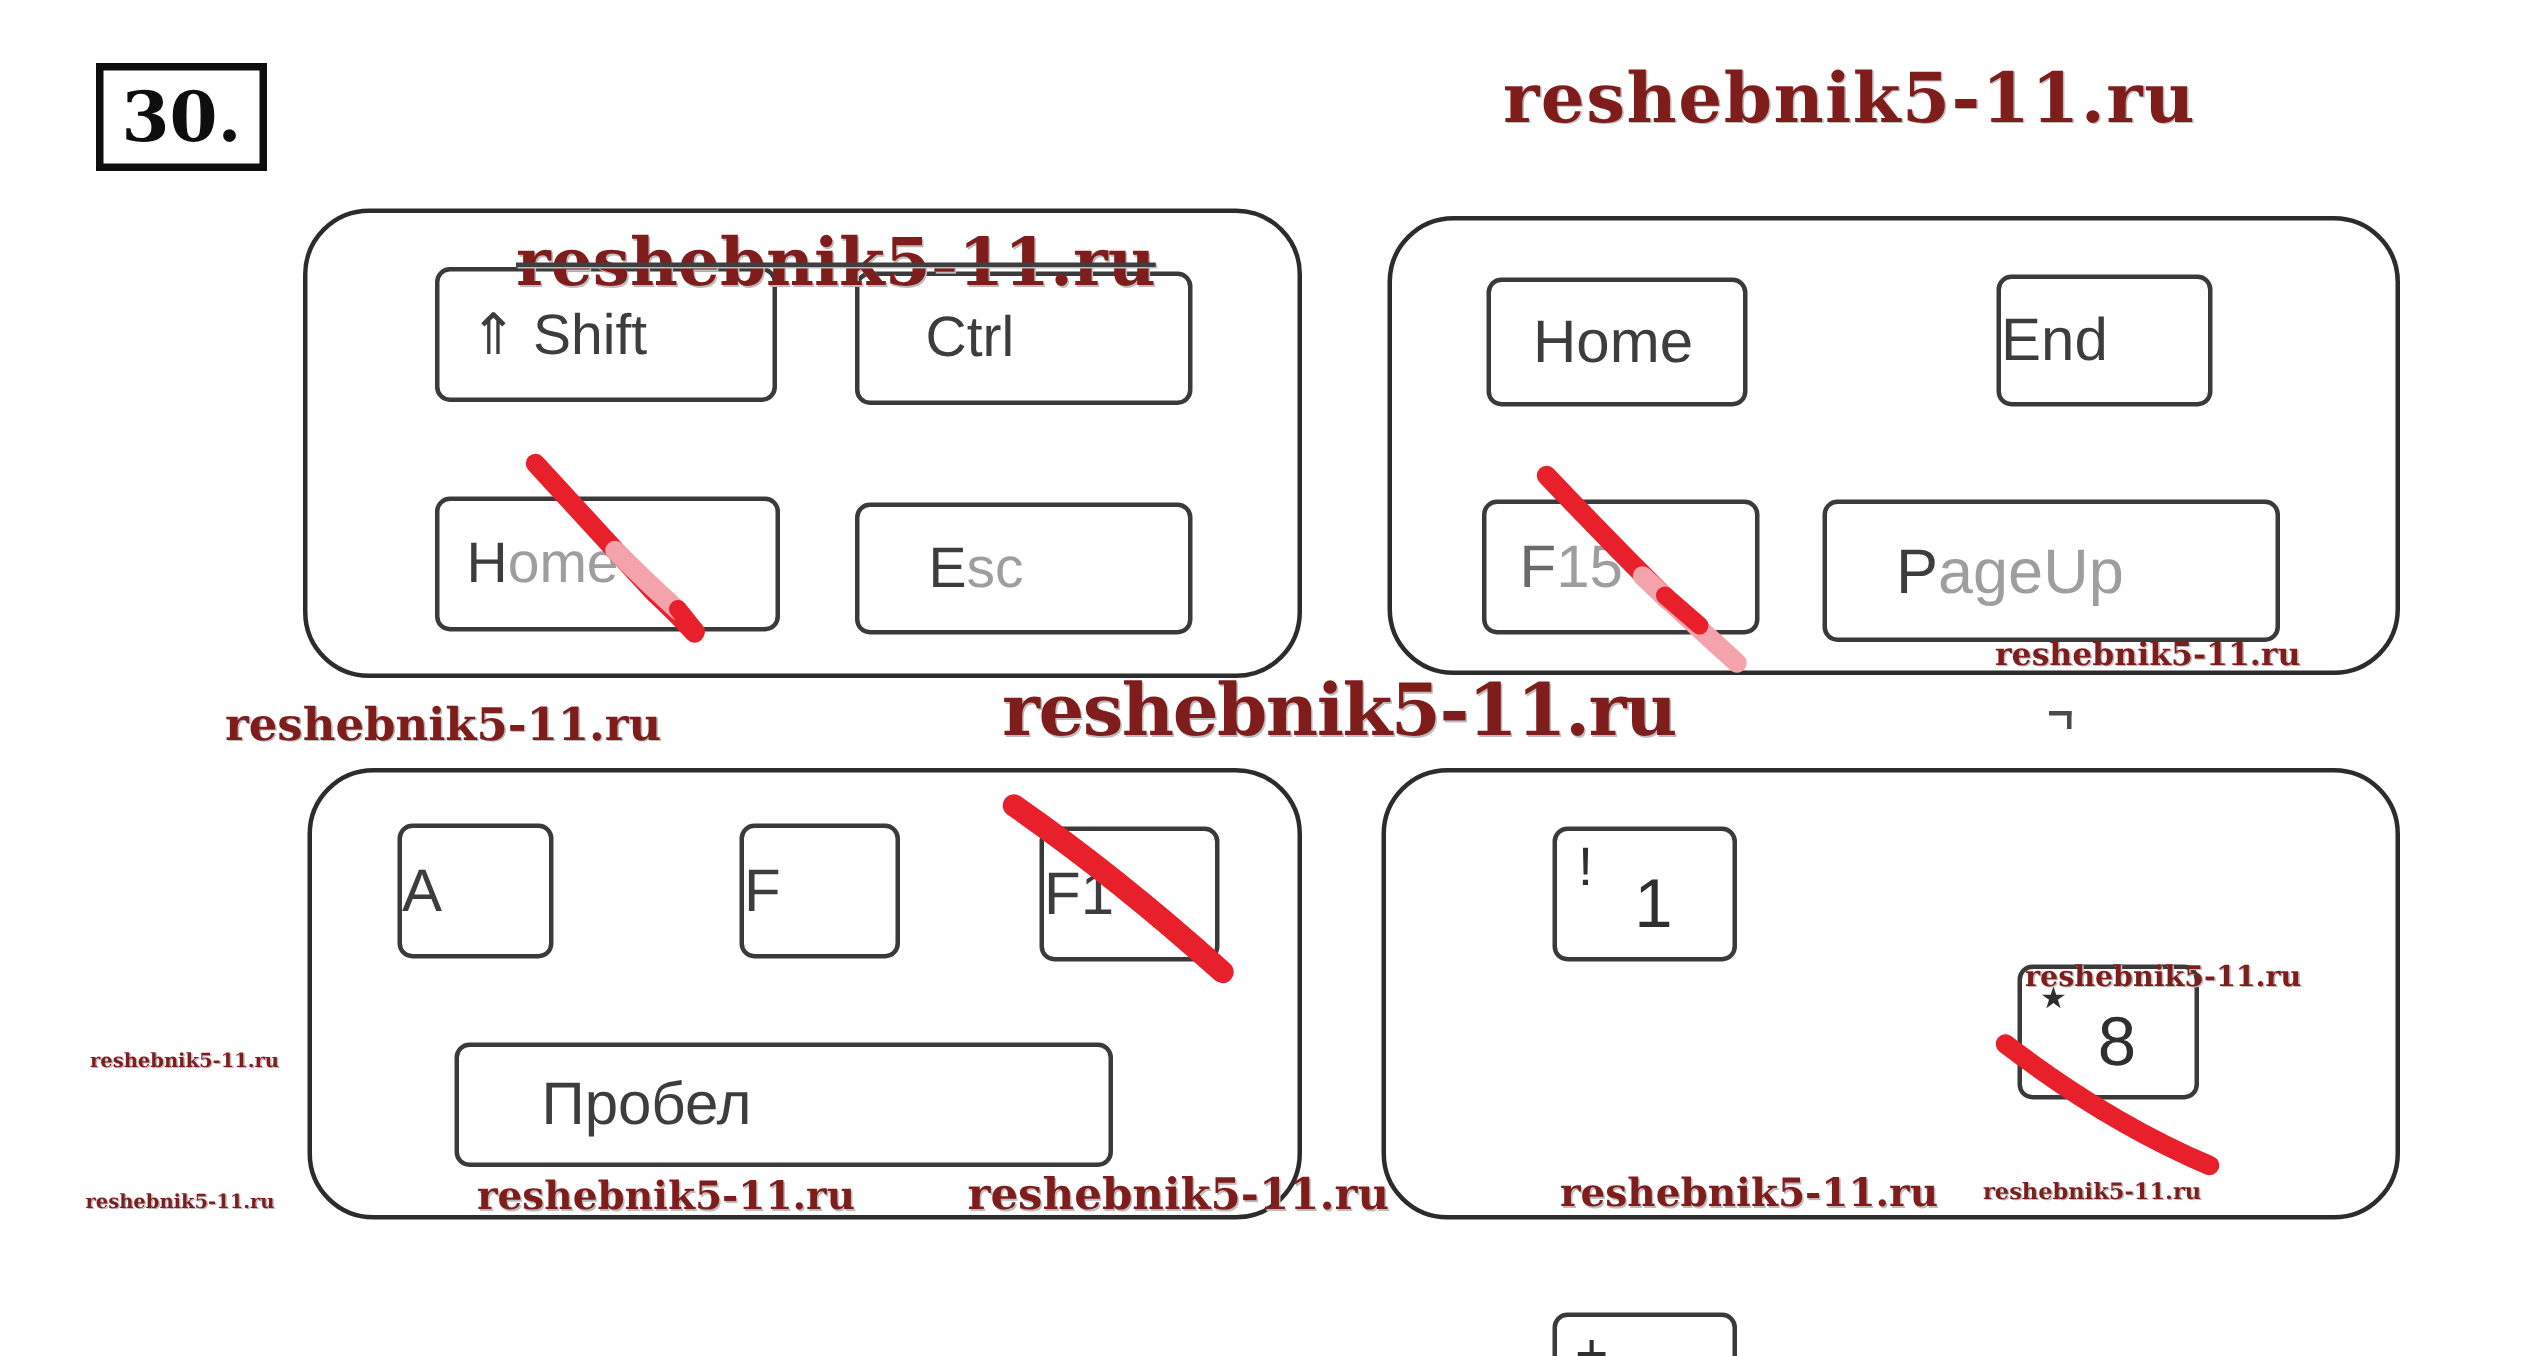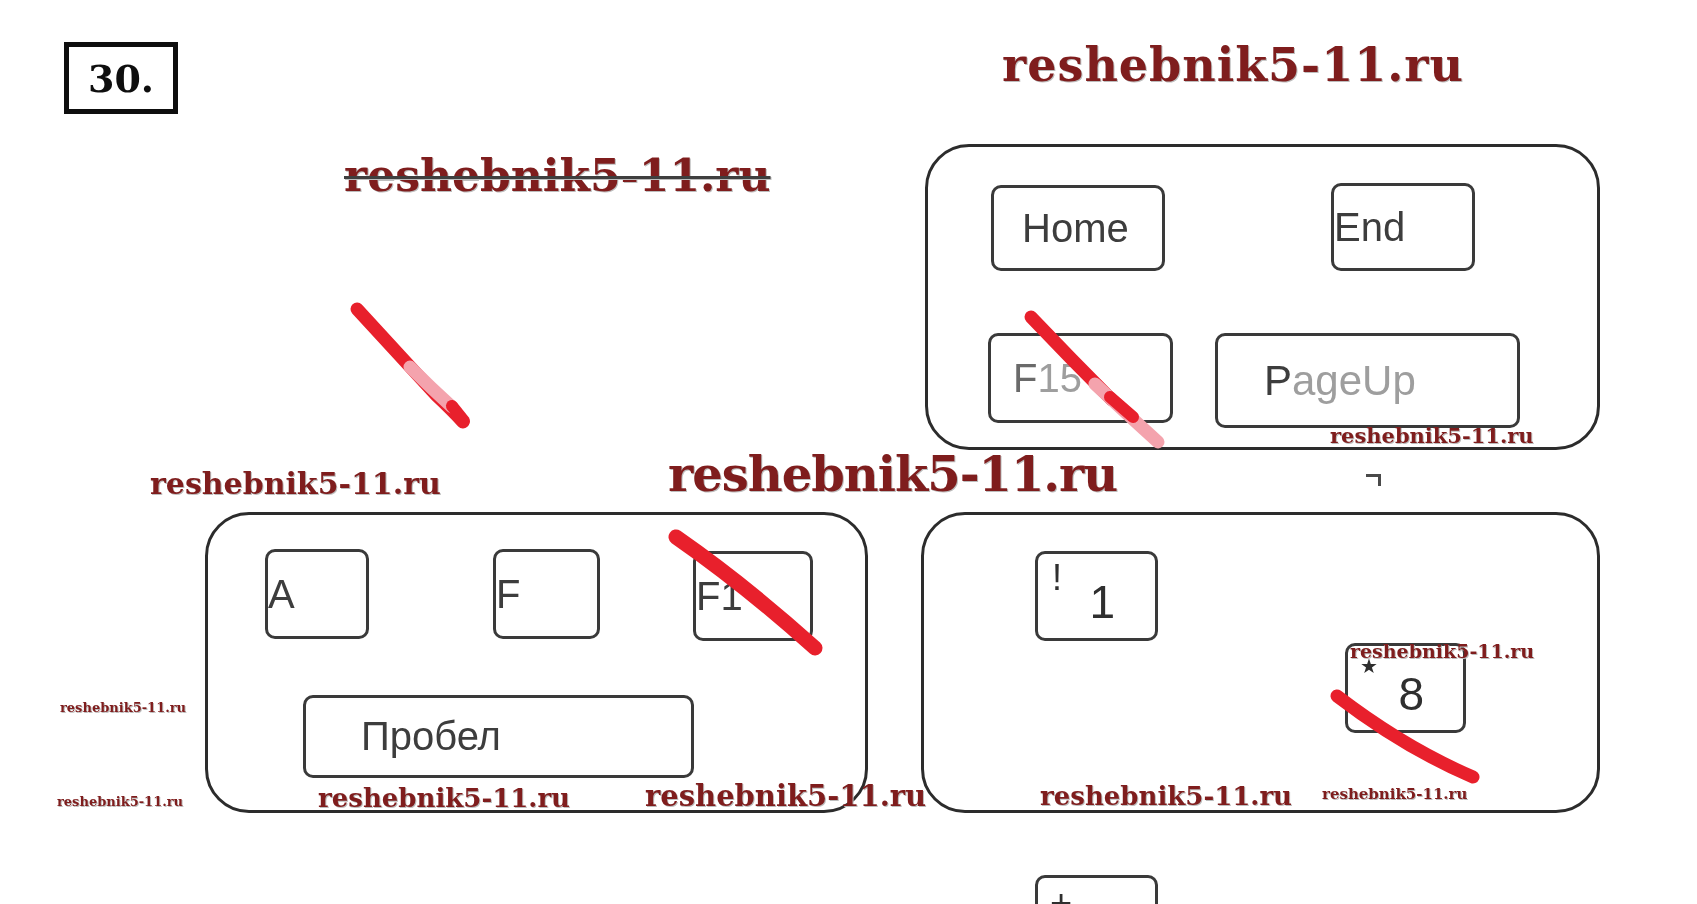--- a/index.html
+++ b/index.html
@@ -2,21 +2,21 @@
 <html><head>
 <meta charset="utf-8">
 <style>
   html,body{margin:0;padding:0;background:#ffffff;}
   .page{position:relative;width:1697px;height:904px;background:#ffffff;overflow:hidden;
         font-family:"Liberation Sans",sans-serif;}
 
   
   .problem-box{position:absolute;left:64px;top:42px;width:104px;height:62px;
     border:5px solid #0e0e0e;display:flex;align-items:center;justify-content:center;
-    font-family:"DejaVu Serif",serif;font-weight:bold;font-size:38px;color:#0e0e0e;}
+    font-family:"DejaVu Serif",serif;font-weight:bold;font-size:46px;color:#0e0e0e;}
 
   
   .panel{position:absolute;border:3px solid #2c2c2c;border-radius:44px;box-sizing:border-box;background:#fff;}
   .panel-tl{left:202px;top:139px;width:666px;height:313px;}
   .panel-tr{left:925px;top:144px;width:675px;height:306px;}
   .panel-bl{left:205px;top:512px;width:663px;height:301px;}
   .panel-br{left:921px;top:512px;width:679px;height:301px;}
 
   
   .key{position:absolute;display:flex;align-items:center;box-sizing:border-box;
@@ -57,20 +57,38 @@
 </style>
 </head>
 <body>
 
 <div class="page">
 
   <div class="problem-box">
     <span>30.</span>
   </div>
 
+  <div class="panel panel-tl">
+    <div class="key" style="left:85px;top:36px;width:228px;height:90px;padding-left:20px;">
+      <span>⇑ Shift</span>
+        <span class="tail"></span>
+    </div>
+    <div class="key" style="left:365px;top:39px;width:225px;height:89px;padding-left:44px;">
+      <span>Ctrl</span>
+        <span class="tail"></span>
+    </div>
+    <div class="key" style="left:85px;top:189px;width:230px;height:90px;padding-left:18px;">
+      <span>H</span>
+        <span class="tail">ome</span>
+    </div>
+    <div class="key" style="left:365px;top:193px;width:225px;height:88px;padding-left:46px;">
+      <span>E</span>
+        <span class="tail">sc</span>
+    </div>
+  </div>
 
   <div class="panel panel-tr">
     <div class="key" style="left:63px;top:38px;width:174px;height:86px;padding-left:28px;font-size:40px;">
       <span>Home</span>
         <span class="tail"></span>
     </div>
     <div class="key centered" style="left:403px;top:36px;width:144px;height:88px;font-size:40px;">
       <span>End</span>
         <span class="tail"></span>
     </div>
@@ -90,21 +108,21 @@
         <span class="tail"></span>
     </div>
     <div class="key centered" style="left:285px;top:34px;width:107px;height:90px;font-size:40px;">
       <span>F</span>
         <span class="tail"></span>
     </div>
     <div class="key centered" style="left:485px;top:36px;width:120px;height:90px;font-size:40px;">
       <span>F1</span>
         <span class="tail"></span>
     </div>
-    <div class="key" style="left:95px;top:180px;width:391px;height:83px;padding-left:55px;font-size:40px;">
+    <div class="key" style="left:95px;top:180px;width:439px;height:83px;padding-left:55px;font-size:40px;">
       <span>Пробел</span>
         <span class="tail"></span>
     </div>
   </div>
 
   <div class="panel panel-br">
     <div class="key sym-key" style="left:111px;top:36px;width:123px;height:90px;">
       <span class="sym" style="left:14px;top:6px;font-size:36px;">!</span>
       <span class="main">1</span>
     </div>

